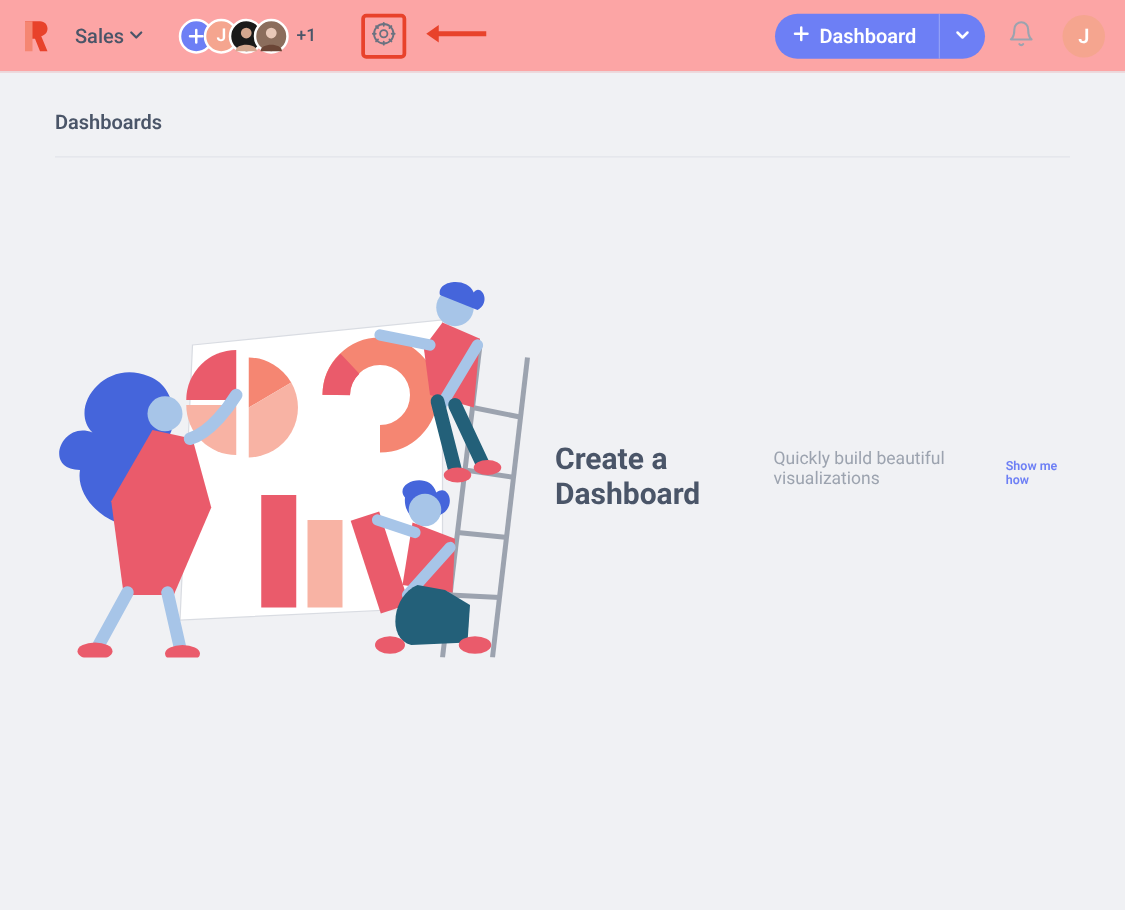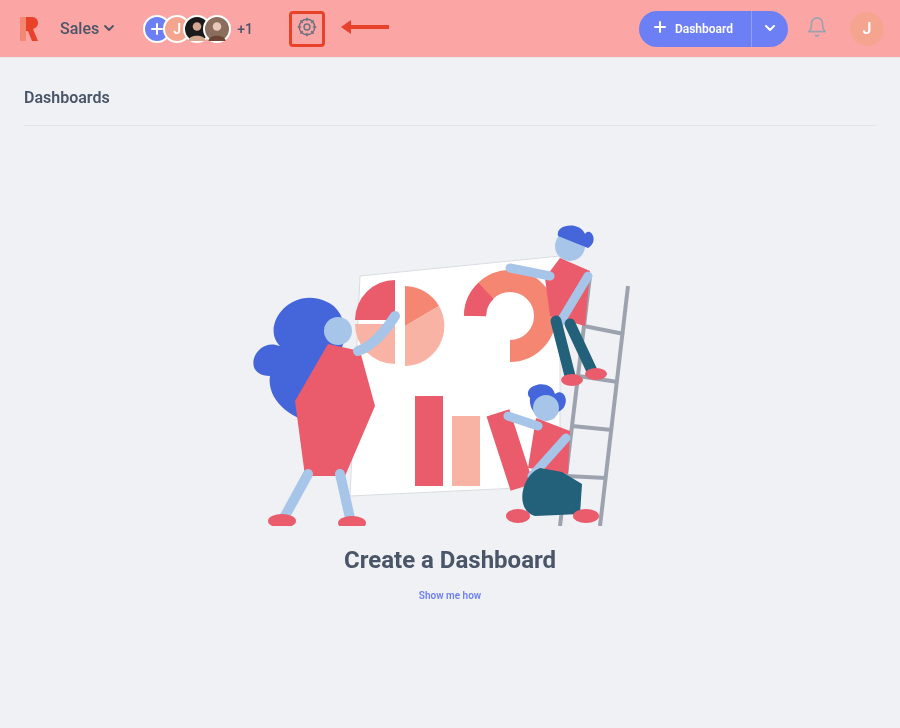--- a/index.html
+++ b/index.html
@@ -101,21 +101,21 @@
       overflow: hidden;
       background: #6d7ff5;
       margin-right: 18px;
     }
     .dashboard-btn {
       display: flex;
       align-items: center;
       padding: 0 18px 0 14px;
       color: #fff;
       font-weight: 600;
-      font-size: 12px;
+      font-size: 16px;
       cursor: pointer;
       border-right: 1px solid rgba(255,255,255,0.25);
     }
     .dashboard-btn .plus {
       margin-right: 8px;
     }
     .dashboard-dropdown {
       display: flex;
       align-items: center;
       justify-content: center;
@@ -135,32 +135,32 @@
       background: #f5a58f;
       display: flex;
       align-items: center;
       justify-content: center;
       color: #fff;
       font-weight: 600;
       font-size: 16px;
       cursor: pointer;
     }
     .content {
-      padding: 30px 24px;
+      padding: 30px 44px;
     }
     .section-title {
       color: #4a5568;
       font-weight: 600;
       font-size: 16px;
       padding-bottom: 18px;
       border-bottom: 1px solid #e1e4e9;
     }
     .empty-state {
       display: flex;
-      flex-direction: column;
+      flex-direction: row;
       align-items: center;
       margin-top: 90px;
     }
     .illustration {
       width: 400px;
       height: 310px;
     }
     .empty-title {
       color: #4a5568;
       font-size: 24px;
@@ -340,15 +340,16 @@
           <path d="M288 210 L258 200" stroke="#a7c5e8" stroke-width="9" fill="none" stroke-linecap="round"></path>
           <path d="M316 222 L282 260" stroke="#a7c5e8" stroke-width="9" fill="none" stroke-linecap="round"></path>
           <path d="M290 252 C270 260 265 295 285 300 L330 298 L332 268 L312 256 Z" fill="#236079"></path>
           <ellipse cx="336" cy="300" rx="13" ry="7" fill="#ea5b6b"></ellipse>
           <ellipse cx="268" cy="300" rx="12" ry="7" fill="#ea5b6b"></ellipse>
         </g>
       </svg>
     </div>
 
     <div class="empty-title">Create a Dashboard</div>
+    <div class="empty-subtitle">Quickly build beautiful visualizations</div>
     <a class="show-me-link">Show me how</a>
   </div>
 </div>
 
 </body></html>

